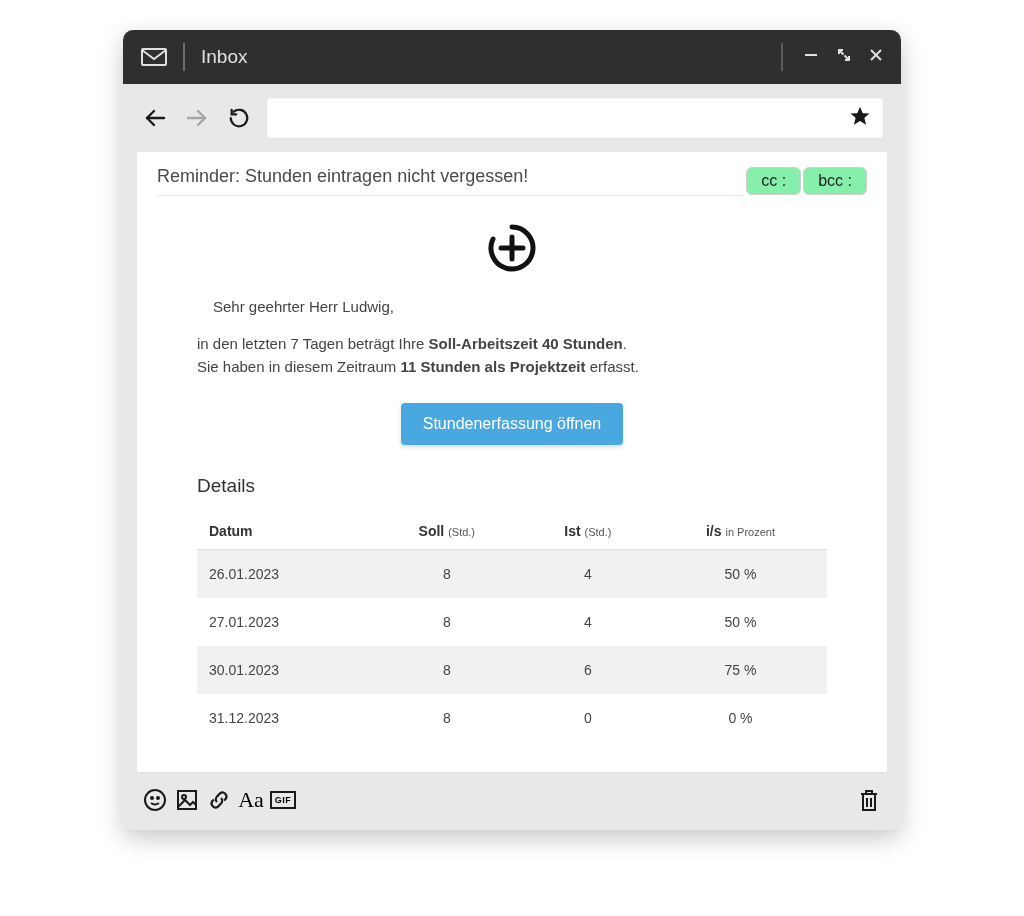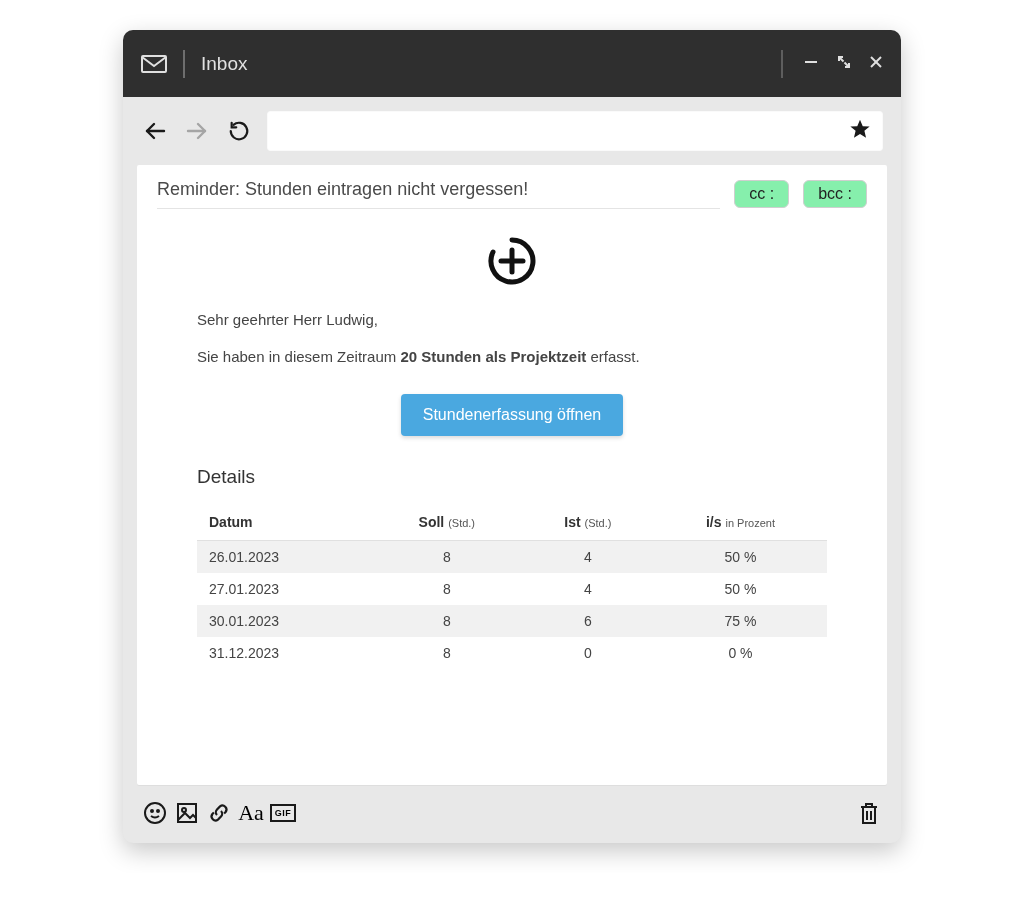--- a/index.html
+++ b/index.html
@@ -14,21 +14,21 @@
     width: 778px;
     background: #e8e8e8;
     border-radius: 10px;
     overflow: hidden;
     box-shadow: 0 8px 24px rgba(0,0,0,0.22);
   }
   
   .titlebar {
     background: #2f2f2f;
     color: #e0e0e0;
-    height: 67px;
+    height: 54px;
     display: flex;
     align-items: center;
     padding: 0 18px;
     gap: 16px;
   }
   .titlebar .mail-icon { display:flex; align-items:center; }
   .titlebar .vsep { width:2px; height:28px; background:#9a9a9a; opacity:.6; }
   .titlebar .title { font-size: 19px; font-weight: 400; }
   .titlebar .spacer { flex:1; }
   .titlebar .winbtns { display:flex; align-items:center; gap:18px; }
@@ -61,21 +61,21 @@
     background:#fff;
     margin: 0 14px;
     border-radius: 2px;
     box-shadow: 0 1px 0 rgba(0,0,0,0.04);
     padding: 0 0 20px 0;
     min-height: 620px;
   }
   .subject-row {
     display:flex;
     align-items:center;
-    gap:14px;
+    gap:2px;
     padding: 14px 20px 6px 20px;
   }
   .subject {
     flex:1;
     font-size:18px;
     color:#4a4a4a;
     border-bottom: 1px solid #e4e4e4;
     padding-bottom: 8px;
   }
   .ccbtn {
@@ -86,21 +86,21 @@
     font-size:16px;
     color:#222;
     cursor:pointer;
   }
 
   .email-body {
     padding: 10px 60px 10px 60px;
     color:#444;
   }
   .logo-row { display:flex; justify-content:center; margin: 10px 0 20px 0; }
-  .greeting { font-size:15px; margin-bottom: 18px; }
+  .greeting { font-size:15px; margin-bottom: 18px; margin-left: 16px; }
   .para { font-size:15px; line-height:1.5; }
   .center { text-align:center; margin: 22px 0; font-size:15px; }
   .cta-row { display:flex; justify-content:center; margin: 10px 0 30px 0; }
   .cta {
     background:#4aa8e0;
     color:#fff;
     border:none;
     border-radius:4px;
     padding: 12px 22px;
     font-size:16px;
@@ -118,21 +118,21 @@
   table.details thead th {
     text-align:left;
     padding: 10px 12px;
     color:#333;
     font-weight:bold;
     border-bottom: 1px solid #e0e0e0;
   }
   table.details thead th .sub { font-weight:normal; font-size:11px; color:#555; }
   table.details th:nth-child(2), table.details th:nth-child(3), table.details th:nth-child(4) { text-align:center; }
   table.details tbody td {
-    padding: 8px 12px;
+    padding: 16px 12px;
     color:#444;
   }
   table.details tbody td:nth-child(2), table.details tbody td:nth-child(3), table.details tbody td:nth-child(4) { text-align:center; }
   table.details tbody tr:nth-child(odd) { background:#f1f1f1; }
 
   
   .footer {
     display:flex;
     align-items:center;
     gap:4px;
@@ -225,21 +225,24 @@
             <path d="M26 5 A21 21 0 1 1 7 17"></path>
             <line x1="26" y1="15" x2="26" y2="37"></line>
             <line x1="15" y1="26" x2="37" y2="26"></line>
           </svg>
         </span>
       </div>
 
       <p class="greeting">Sehr geehrter Herr Ludwig,</p>
 
       <p class="para">
-        <span>Sie haben in diesem Zeitraum </span><b>20 Stunden als Projektzeit</b><span> erfasst.</span>
+        <span>in den letzten 7 Tagen beträgt Ihre </span><b>Soll-Arbeitszeit 40 Stunden</b><span>.</span>
+      </p>
+      <p class="para">
+        <span>Sie haben in diesem Zeitraum </span><b>11 Stunden als Projektzeit</b><span> erfasst.</span>
       </p>
 
 
       <div class="cta-row">
         <button class="cta">Stundenerfassung öffnen</button>
       </div>
 
       <p class="details-h">Details</p>
 
       <table class="details">

